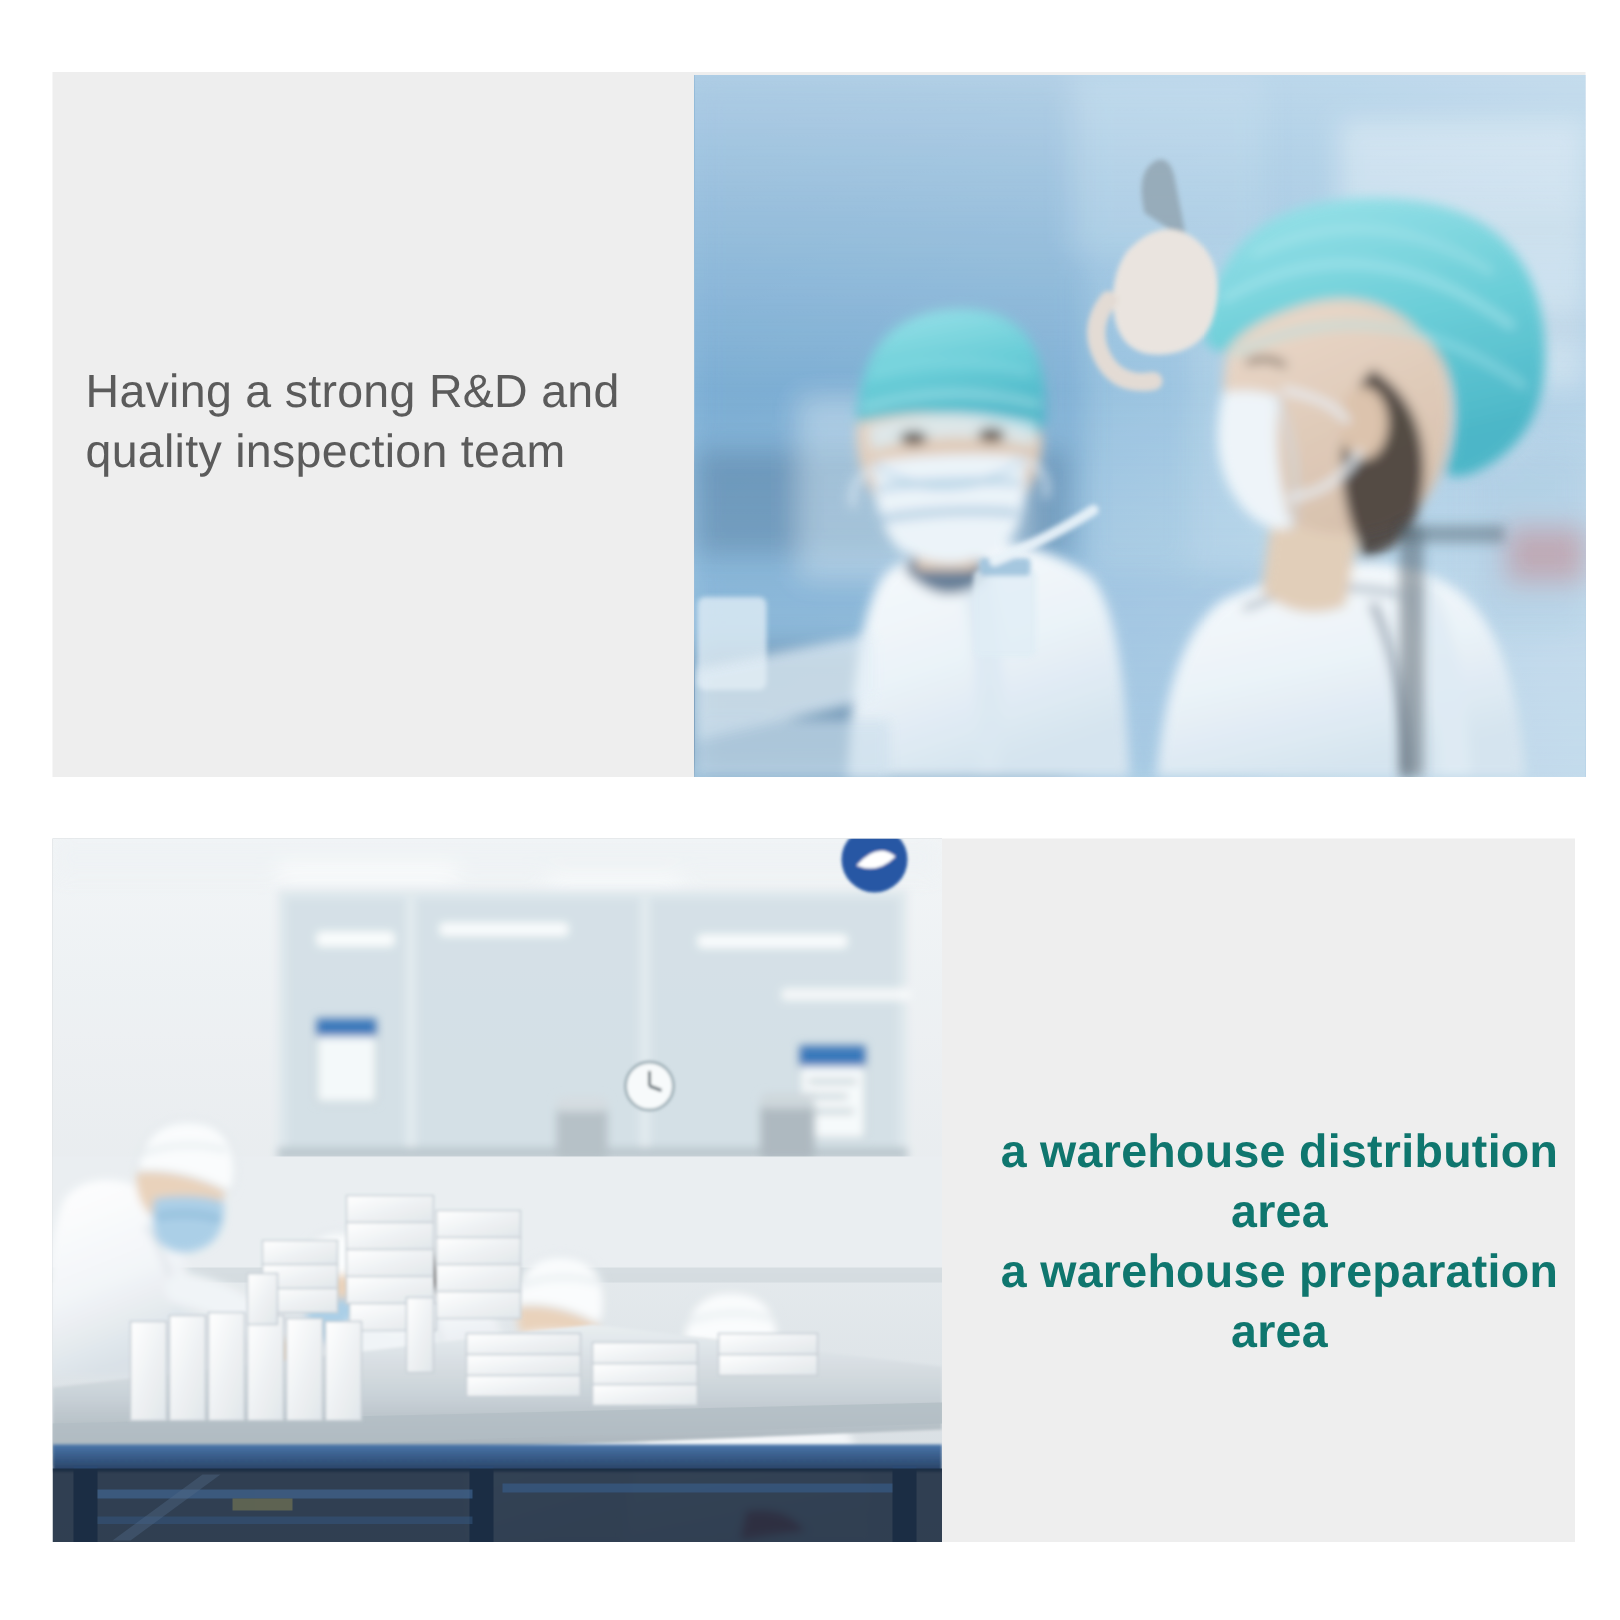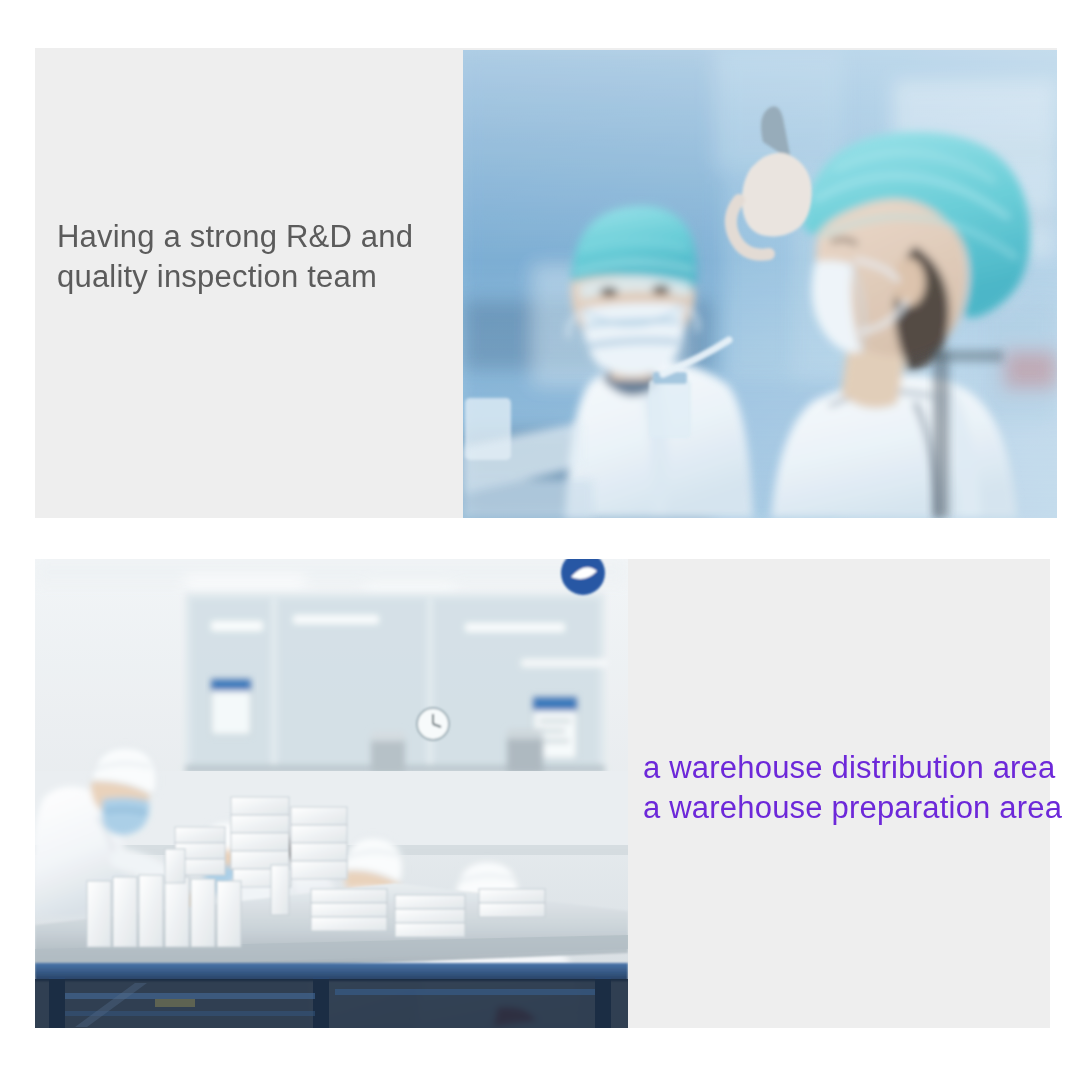--- a/index.html
+++ b/index.html
@@ -33,21 +33,21 @@
     position: absolute;
     left: 0;
     top: 0;
     width: 1022px;
     height: 470px;
     background: #eeeeee;
   }
   .caption-top {
     position: absolute;
     left: 22px;
-    top: 169px;
+    top: 193px;
     width: 400px;
     color: #5b5b5b;
     font-size: 31px;
     line-height: 40px;
     font-weight: 400;
     letter-spacing: 0.2px;
     white-space: pre-line;
   }
   .photo-top {
     position: absolute;
@@ -82,26 +82,27 @@
     width: 593px;
     height: 469px;
     overflow: hidden;
     background: #cfd6d9;
   }
   .caption-bottom {
     position: absolute;
     left: 608px;
     top: 189px;
     width: 420px;
-    color: #6d28d9;
+    color: #0f766e;
     font-size: 31px;
     line-height: 40px;
-    font-weight: 400;
+    font-weight: 700;
     letter-spacing: 0.2px;
     white-space: pre-line;
+    text-align: center;
   }
 
   .photo-svg { display: block; width: 100%; height: 100%; }
 </style>
 </head>
 <body>
 
 <div class="page">
 
   <div class="section-top">

